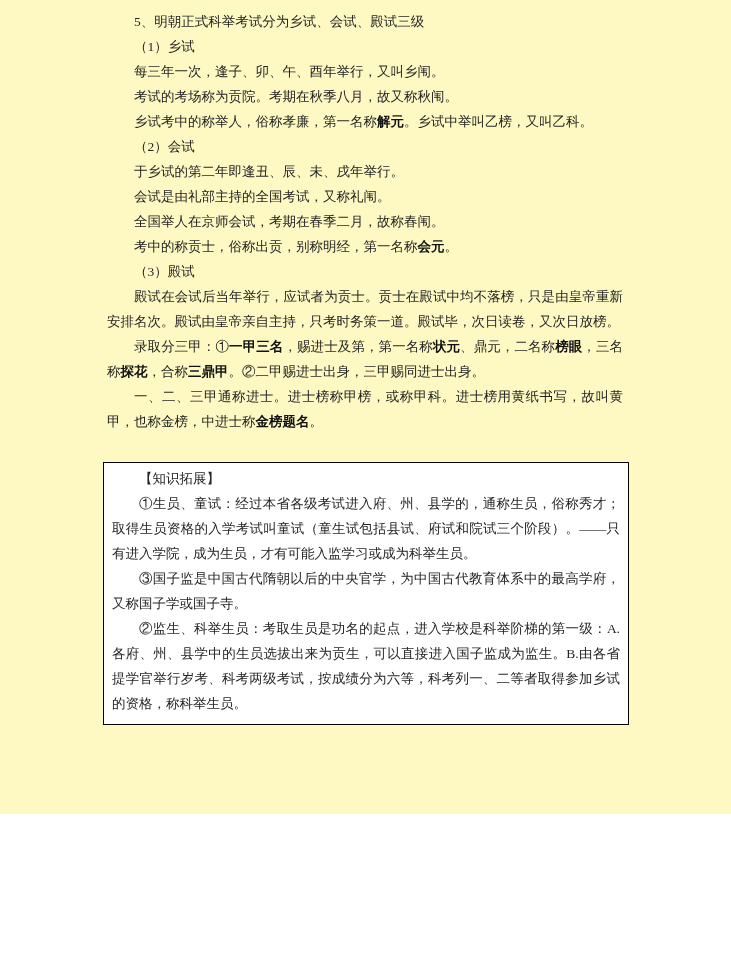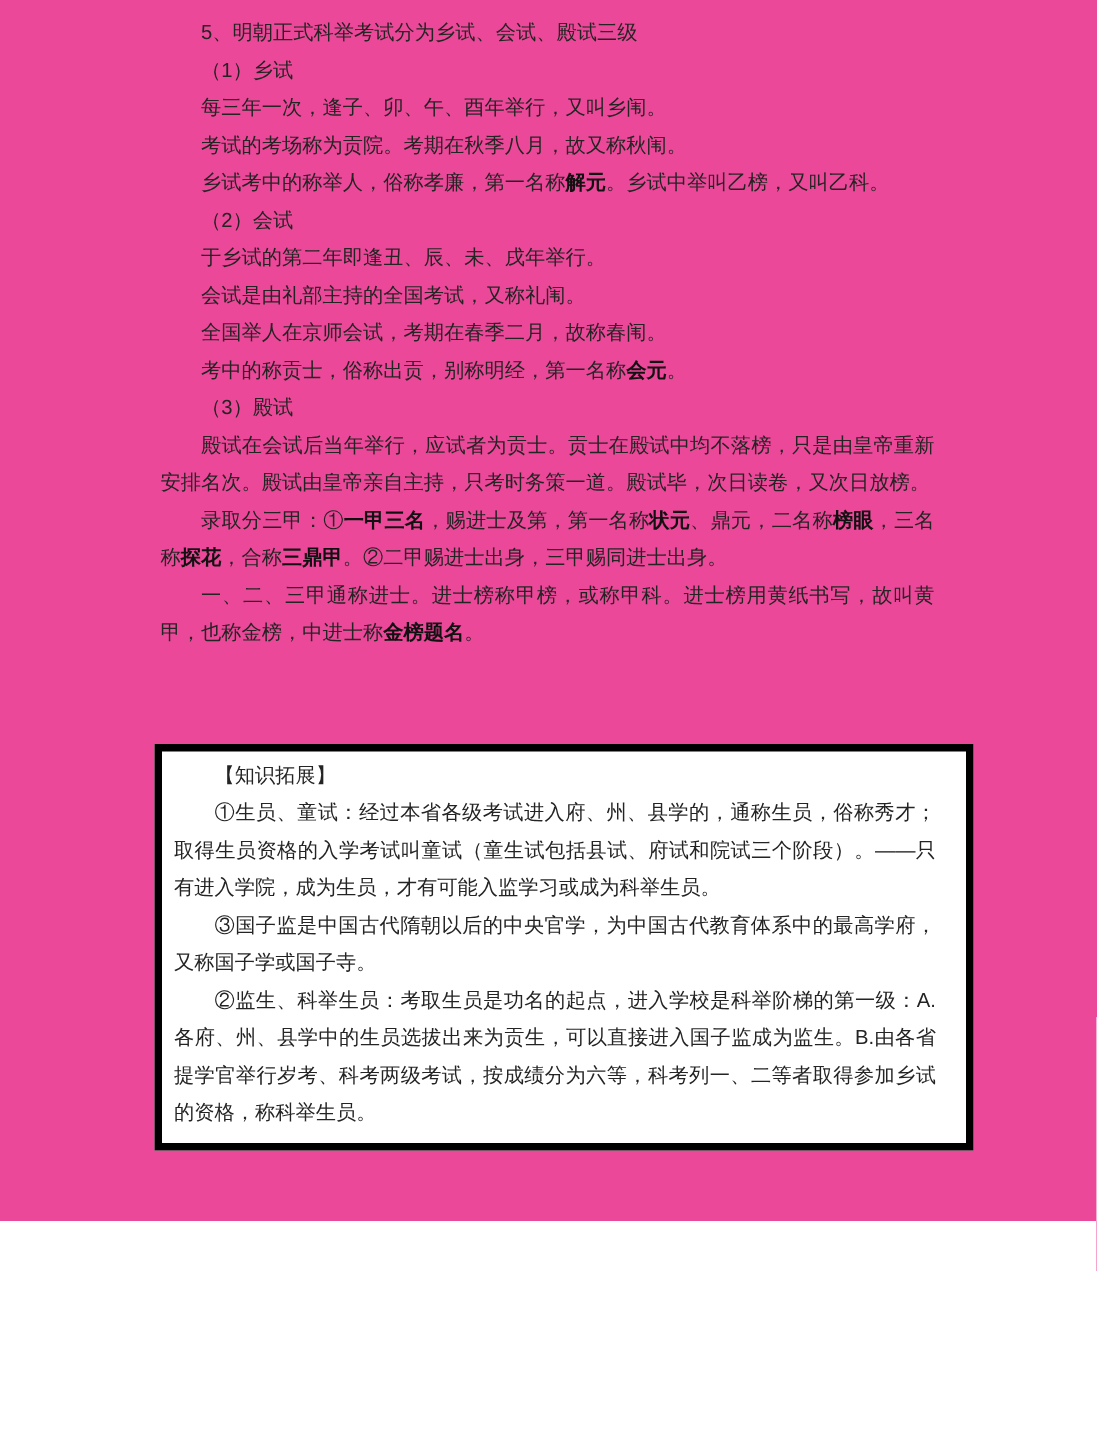--- a/index.html
+++ b/index.html
@@ -4,22 +4,22 @@
 <style>
   html, body {
     margin: 0;
     padding: 0;
     background: #ffffff;
   }
   .page {
     position: relative;
     width: 731px;
     height: 814px;
-    background: #ec4899;
-    font-family: Liberation Sans, sans-serif;
+    background: #fef9c3;
+    font-family: Liberation Serif, serif;
     color: #242424;
     overflow: hidden;
   }
   .content {
     position: absolute;
     left: 107px;
     top: 9px;
     width: 516px;
   }
   p.para {
@@ -28,24 +28,24 @@
     line-height: 25px;
     text-indent: 2em;
     text-align: justify;
     word-break: break-all;
   }
   span.seg { font-weight: normal; }
   span.seg.b { font-weight: bold; color: #111111; }
   .kbox {
     position: absolute;
     left: 103px;
-    top: 496px;
+    top: 462px;
     width: 508px;
-    border: 5px solid #000000;
-    padding: 3px 20px 8px 8px;
+    border: 1px solid #000000;
+    padding: 3px 8px 8px 8px;
     background: #ffffff;
   }
   .kbox-title {
     margin: 0;
     font-size: 13.5px;
     line-height: 25px;
     text-indent: 2em;
     text-align: left;
   }
   .page-number {

